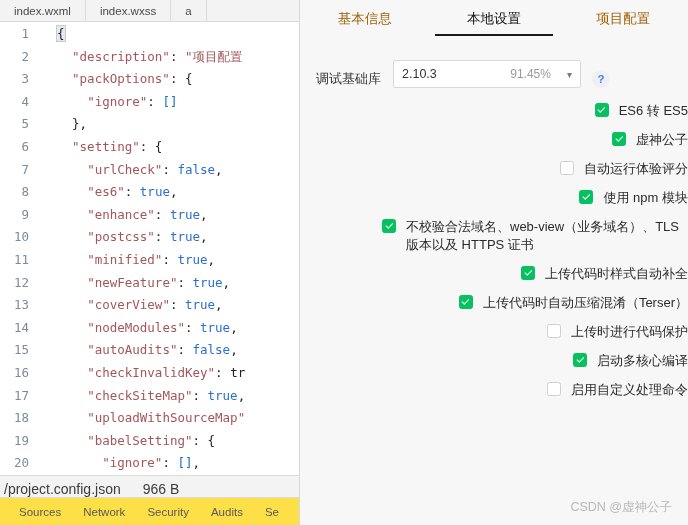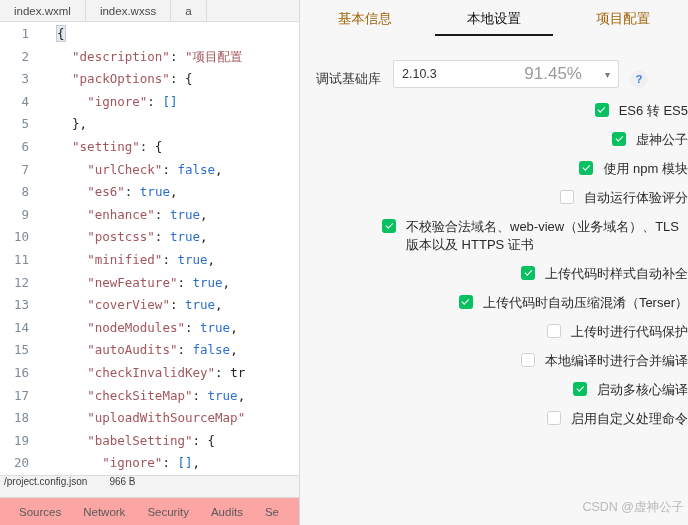--- a/index.html
+++ b/index.html
@@ -61,29 +61,29 @@
   .tok-punc { color: #222222; }
   .tok-key  { color: #a3565b; }
   .tok-bool { color: #2c6fd1; }
   .tok-brk  { color: #1a6fbb; }
   .brace-hl { background: #e4e8ef; outline: 1px solid #c6ccd6; }
 
   .status-bar {
     height: 22px; min-height: 22px;
     background: #f3f3f3;
     border-top: 1px solid #dcdcdc;
-    display: flex; align-items: flex-start;
-    font-size: 10px; color: #3c3c3c;
+    display: flex; align-items: flex-end;
+    font-size: 14px; color: #3c3c3c;
     padding-left: 4px;
   }
   .status-size { margin-left: 22px; color: #3c3c3c; }
 
   .devtools-tabbar {
     height: 28px; min-height: 28px;
-    background: #fca5a5;
+    background: #fde047;
     border-top: 1px solid #dcdcdc;
     display: flex; align-items: center;
     padding-left: 8px;
     overflow: hidden;
   }
   .dev-tab {
     font-size: 11.5px; color: #5a5a5a;
     padding: 0 11px; white-space: nowrap;
   }
 
@@ -119,30 +119,30 @@
   }
 
   .panel-body { padding: 0 0 0 0; }
 
   .lib-row {
     display: flex; align-items: flex-end;
     padding: 14px 0 10px 16px;
   }
   .lib-label { font-size: 13px; color: #333; margin-right: 12px; white-space: nowrap; }
   .lib-select {
-    width: 226px; height: 28px;
+    width: 188px; height: 28px;
     background: #ffffff;
     border: 1px solid #d9d9d9;
     border-radius: 2px;
     display: flex; align-items: center;
     padding: 0 8px;
     font-size: 12.5px; color: #333;
   }
   .lib-version { flex: 1 1 auto; }
-  .lib-pct { color: #9b9b9b; font-size: 17px; margin-right: 23px; }
+  .lib-pct { color: #9b9b9b; font-size: 12px; margin-right: 16px; }
   .chev { color: #7a7a7a; font-size: 10px; }
   .help-icon {
     width: 18px; height: 18px; border-radius: 50%;
     background: #eef0f3;
     margin-left: 11px;
     display: flex; align-items: center; justify-content: center;
     color: #4a7fe0; font-size: 11.5px; font-weight: bold;
   }
 
   .check-list { padding: 4px 0 0 20px; }
@@ -166,21 +166,21 @@
     transform: rotate(-45deg) translate(0.5px, -1px);
   }
   .cb-label {
     font-size: 13px; color: #2b2b2b;
     line-height: 18px;
     max-width: 282px;
   }
 
   .watermark {
     position: absolute;
-    right: 4px; bottom: 9px;
+    right: 16px; bottom: 9px;
     font-size: 12.5px;
     color: #b9b9b9;
     white-space: nowrap;
   }
 </style>
 </head>
 <body>
 
 <div id="app">
 
@@ -262,56 +262,52 @@
             </span>
             <span class="cb-label">ES6 转 ES5</span>
           </div>
           <div class="check-item">
             <span class="cbox on">
               <i class="tick"></i>
             </span>
             <span class="cb-label">虚神公子</span>
           </div>
           <div class="check-item">
-            <span class="cbox on">
-              <i class="tick"></i>
-            </span>
-            <span class="cb-label">使用 npm 模块</span>
-          </div>
-          <div class="check-item">
             <span class="cbox off"></span>
             <span class="cb-label">自动运行体验评分</span>
           </div>
           <div class="check-item">
             <span class="cbox on">
               <i class="tick"></i>
             </span>
+            <span class="cb-label">使用 npm 模块</span>
+          </div>
+          <div class="check-item">
+            <span class="cbox on">
+              <i class="tick"></i>
+            </span>
             <span class="cb-label">不校验合法域名、web-view（业务域名）、TLS 版本以及 HTTPS 证书</span>
           </div>
           <div class="check-item">
             <span class="cbox on">
               <i class="tick"></i>
             </span>
             <span class="cb-label">上传代码时样式自动补全</span>
           </div>
           <div class="check-item">
             <span class="cbox on">
               <i class="tick"></i>
             </span>
             <span class="cb-label">上传代码时自动压缩混淆（Terser）</span>
           </div>
           <div class="check-item">
             <span class="cbox off"></span>
             <span class="cb-label">上传时进行代码保护</span>
           </div>
           <div class="check-item">
-            <span class="cbox off"></span>
-            <span class="cb-label">本地编译时进行合并编译</span>
-          </div>
-          <div class="check-item">
             <span class="cbox on">
               <i class="tick"></i>
             </span>
             <span class="cb-label">启动多核心编译</span>
           </div>
           <div class="check-item">
             <span class="cbox off"></span>
             <span class="cb-label">启用自定义处理命令</span>
           </div>
         </div>

